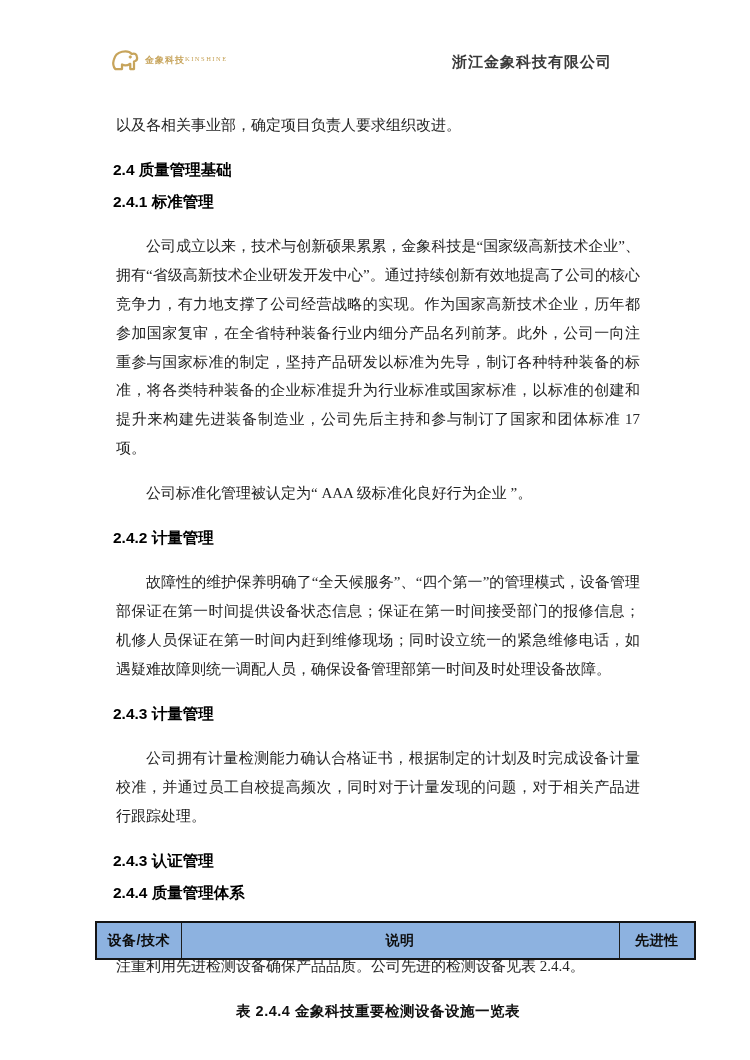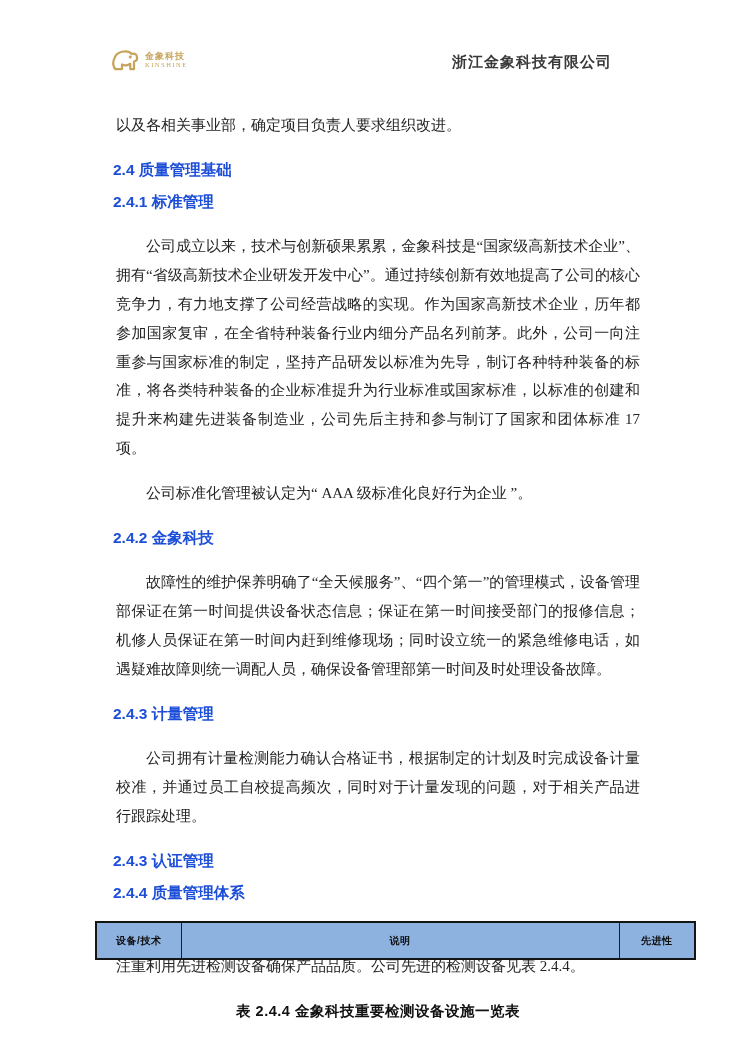--- a/index.html
+++ b/index.html
@@ -6,59 +6,59 @@
   body{
     width:750px;height:1060px;background:#ffffff;position:relative;
     font-family:"Liberation Serif","DejaVu Serif",serif;
     -webkit-font-smoothing:antialiased;
   }
   .page{position:absolute;inset:0;background:#ffffff;overflow:hidden;}
 
   
   .hdr-logo{position:absolute;left:110px;top:44px;display:flex;align-items:center;gap:5px;}
   .hdr-logo svg{display:block;}
-  .logo-text{display:flex;flex-direction:column;justify-content:center;line-height:1.15;}
+  .logo-text{display:flex;flex-direction:row;justify-content:center;line-height:1.15;}
   .logo-cn{font-size:9px;font-weight:bold;letter-spacing:1px;}
   .logo-en{font-size:6.5px;letter-spacing:1.5px;}
   .company-name{
     position:absolute;top:53px;right:138px;
     font-size:15px;font-weight:bold;color:#3a3a3a;letter-spacing:1px;
   }
 
   
   .content{
     position:absolute;left:100px;top:95px;width:556px;
     color:#242424;font-size:15px;line-height:28.8px;text-align:justify;
     text-justify:inter-character;
   }
   .content p{margin:16px;}
   .content p.ind{text-indent:2em;}
   .content h2,.content h3{
-    font-size:15.5px;font-weight:bold;color:#1d4ed8;
+    font-size:15.5px;font-weight:bold;color:#000000;
     margin:3px 0 0 0;padding-left:13px;line-height:28.8px;
     font-family:"Liberation Sans","DejaVu Sans",sans-serif;
     text-align:left;
   }
   .caption{
     text-align:center;font-weight:bold;font-size:14.5px;
     letter-spacing:0.5px;margin-top:3px !important;color:#101010;
     font-family:"Liberation Sans","DejaVu Sans",sans-serif;
     text-indent:0 !important;
   }
 
   
   table.spec{
     position:absolute;left:95px;top:921px;width:599px;
     border-collapse:collapse;table-layout:fixed;
     border:2.5px solid #151515;
   }
   table.spec th{
     background:var(--thbg,#8DB2E0);
     border:1.5px solid #1d1d1d;
-    height:33px;font-size:10px;font-weight:bold;color:#0d0d0d;
+    height:33px;font-size:14px;font-weight:bold;color:#0d0d0d;
     font-family:"Liberation Sans","DejaVu Sans",sans-serif;
     letter-spacing:0.5px;text-align:center;vertical-align:middle;
   }
 </style>
 </head>
 <body>
 
 <div class="page">
 
   <div class="hdr-logo">
@@ -74,21 +74,21 @@
     </span>
   </div>
   <div class="company-name">浙江金象科技有限公司</div>
 
   <div class="content">
     <p>以及各相关事业部，确定项目负责人要求组织改进。</p>
     <h2>2.4 质量管理基础</h2>
     <h3>2.4.1 标准管理</h3>
     <p class="ind">公司成立以来，技术与创新硕果累累，金象科技是“国家级高新技术企业”、拥有“省级高新技术企业研发开发中心”。通过持续创新有效地提高了公司的核心竞争力，有力地支撑了公司经营战略的实现。作为国家高新技术企业，历年都参加国家复审，在全省特种装备行业内细分产品名列前茅。此外，公司一向注重参与国家标准的制定，坚持产品研发以标准为先导，制订各种特种装备的标准，将各类特种装备的企业标准提升为行业标准或国家标准，以标准的创建和提升来构建先进装备制造业，公司先后主持和参与制订了国家和团体标准 17 项。</p>
     <p class="ind">公司标准化管理被认定为“ AAA 级标准化良好行为企业 ”。</p>
-    <h3>2.4.2 金象科技</h3>
+    <h3>2.4.2 计量管理</h3>
     <p class="ind">故障性的维护保养明确了“全天候服务”、“四个第一”的管理模式，设备管理部保证在第一时间提供设备状态信息；保证在第一时间接受部门的报修信息；机修人员保证在第一时间内赶到维修现场；同时设立统一的紧急维修电话，如遇疑难故障则统一调配人员，确保设备管理部第一时间及时处理设备故障。</p>
     <h3>2.4.3 计量管理</h3>
     <p class="ind">公司拥有计量检测能力确认合格证书，根据制定的计划及时完成设备计量校准，并通过员工自校提高频次，同时对于计量发现的问题，对于相关产品进行跟踪处理。</p>
     <h3>2.4.3 认证管理</h3>
     <h3>2.4.4 质量管理体系</h3>
     <p class="ind">金象科技做为制造业企业，十分注重新技术的开发、新工艺的优化，十分注重利用先进检测设备确保产品品质。公司先进的检测设备见表 2.4.4。</p>
     <p class="caption">表 2.4.4 金象科技重要检测设备设施一览表</p>
   </div>
 
   <table class="spec">

